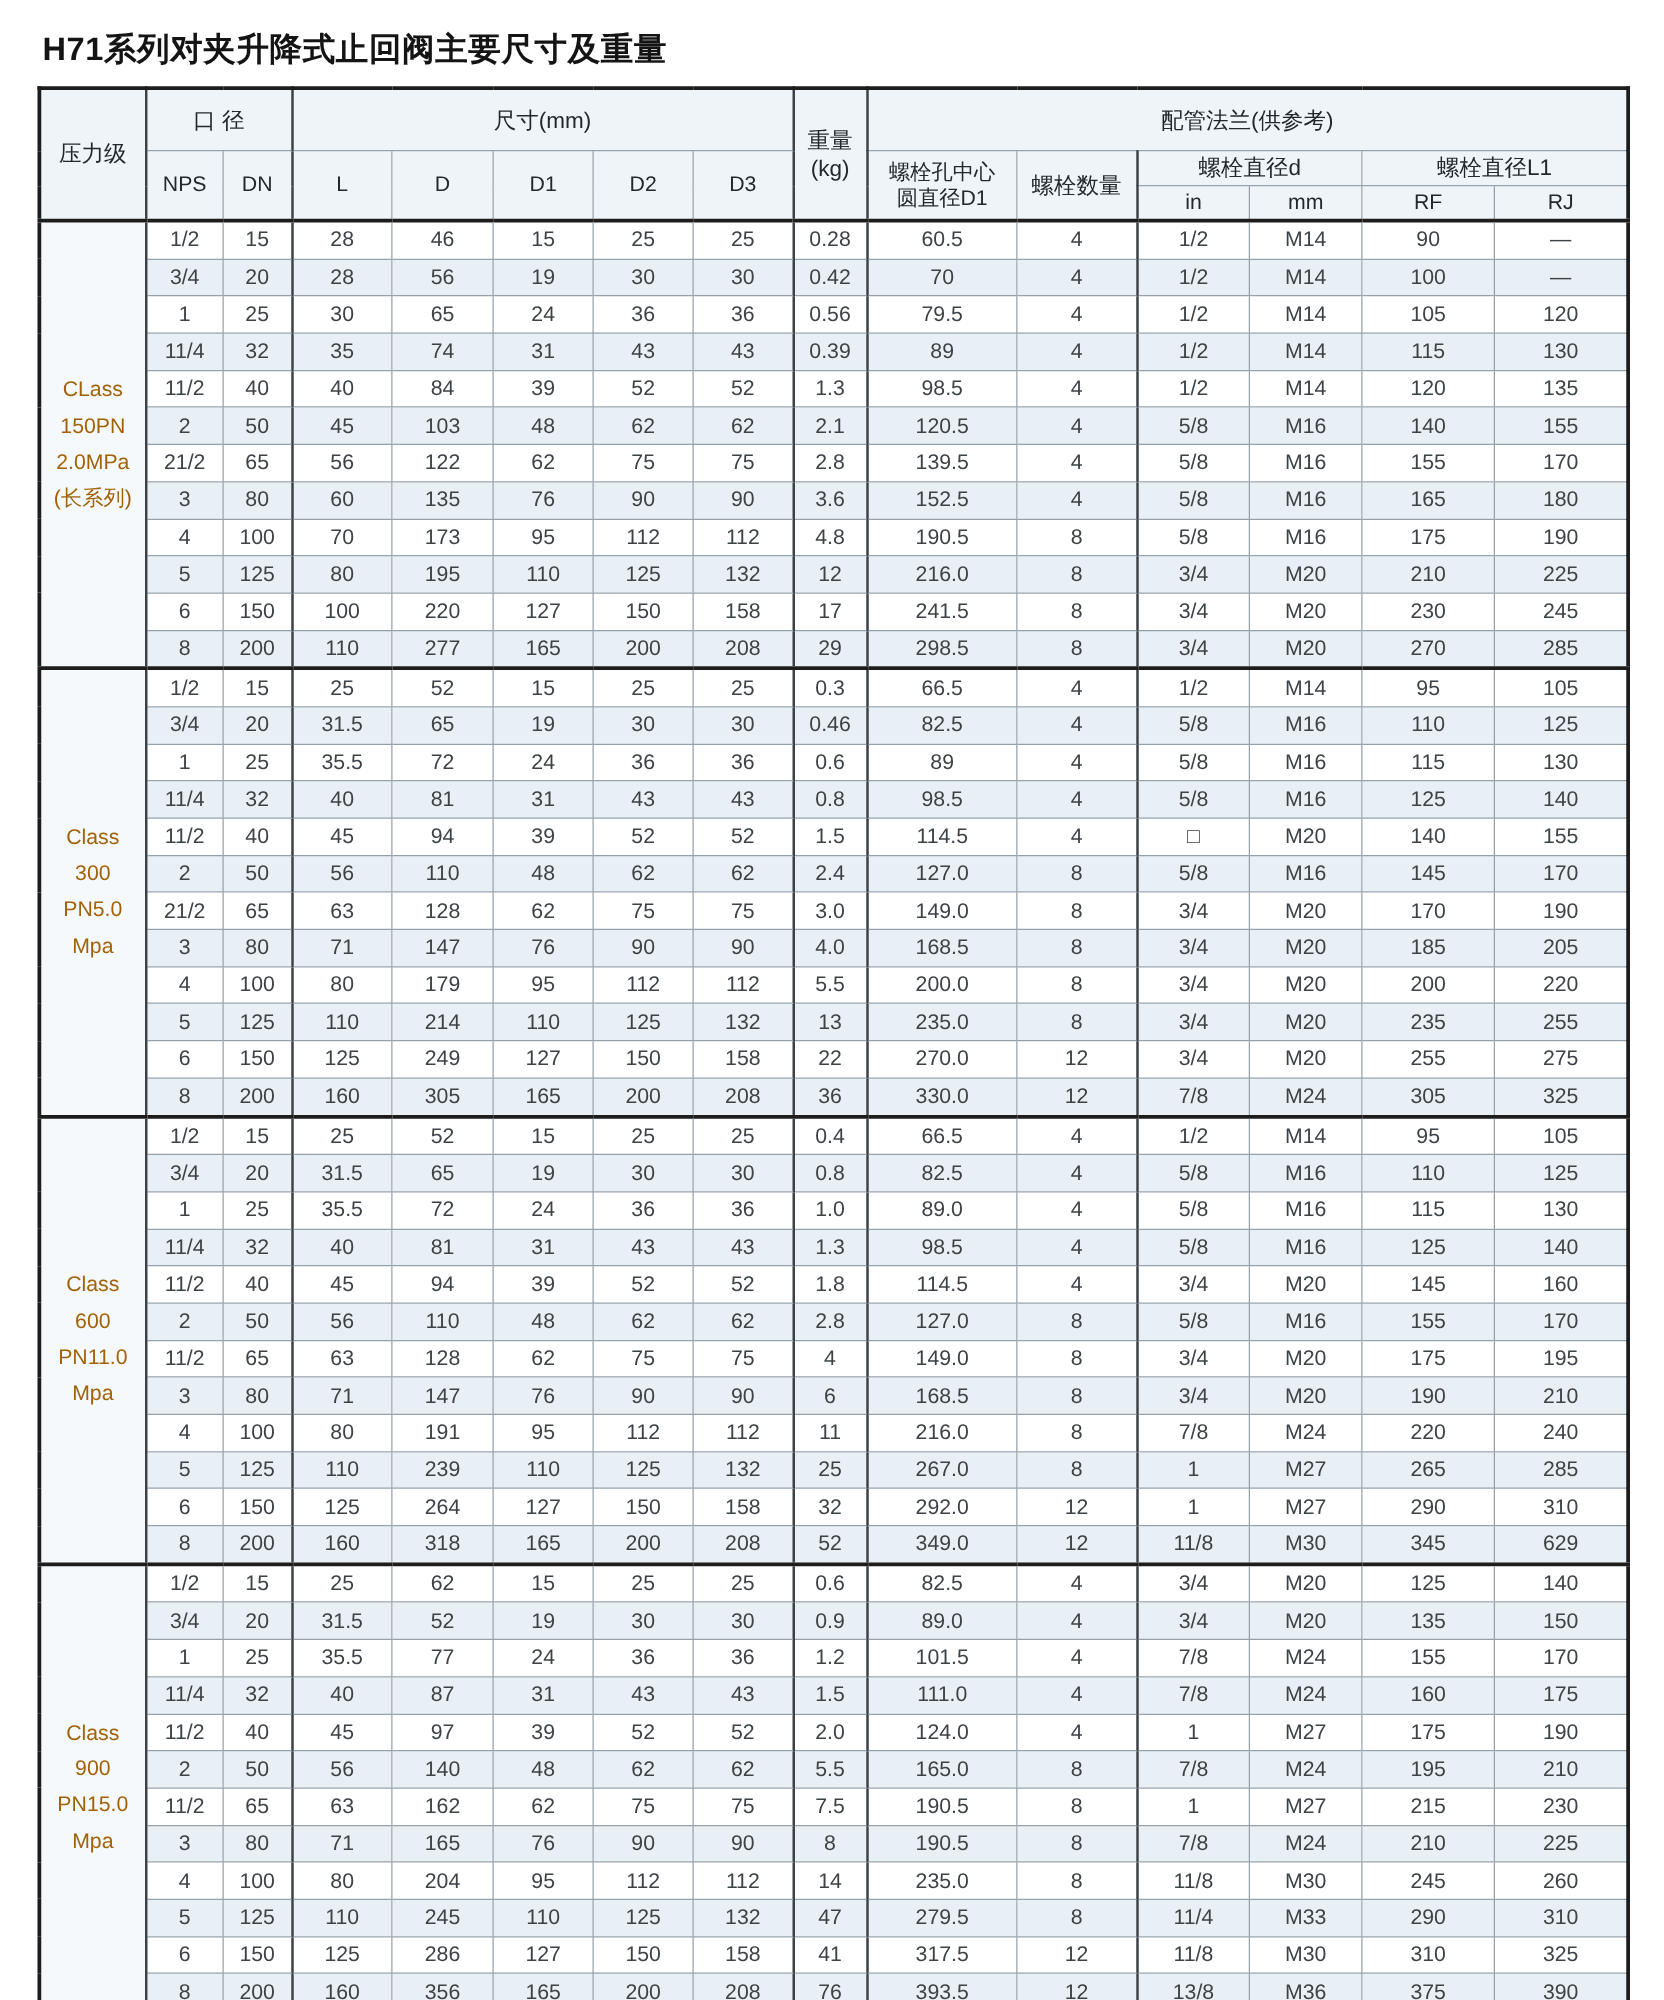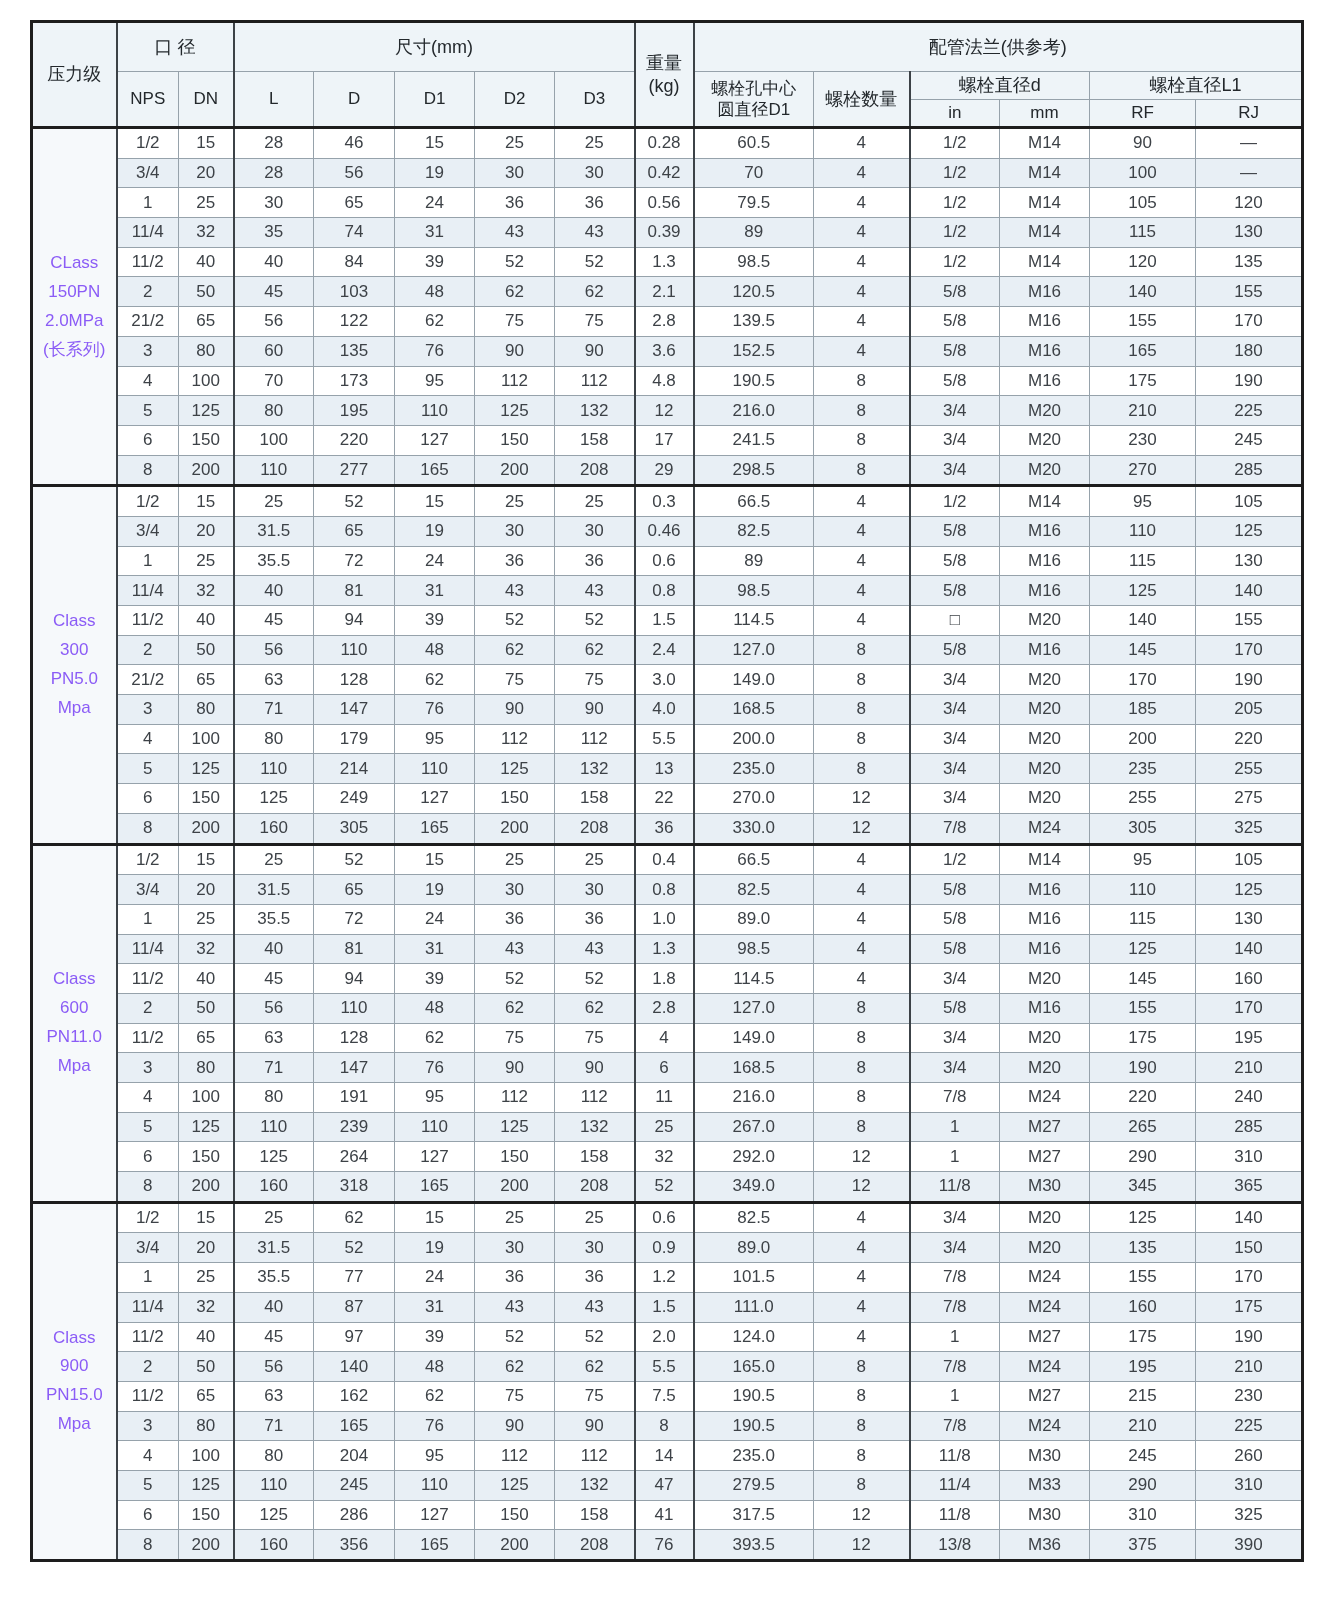--- a/index.html
+++ b/index.html
@@ -32,30 +32,31 @@
   .spec thead tr.h1 { height: 50px; }
   .spec thead tr.h2 { height: 28px; margin-top: 25px; }
   .spec thead tr.h3 { height: 28px; }
   .spec thead tr:last-child th, .spec thead th[rowspan="3"], .spec thead th[rowspan="2"] {
     border-bottom: 3px solid #1d1d1d;
   }
   .spec tbody td { font-size: 17px; color: #3d4247; height: 28.7px; background: #ffffff; }
   .spec tbody tr.stripe td { background: #e8eff5; }
   .spec tbody tr.section-start td { border-top: 3px solid #1d1d1d; }
   .spec td.class-label {
-    background: #f6f9fb; font-size: 17px; color: #8b5cf6;
+    background: #f6f9fb; font-size: 17px; color: #a16207;
     line-height: 1.7; padding: 0 3px;
   }
   .spec .dark-r { border-right: 2px solid #3c4247; }
   .spec thead th.sub { font-size: 17px; }
 </style>
 </head>
 <body>
 
 <div class="page">
+  <div class="page-title">H71系列对夹升降式止回阀主要尺寸及重量</div>
 
   <table class="spec">
     <colgroup>
       <col style="width:85px">
         <col style="width:62px">
         <col style="width:55px">
       <col style="width:80px">
         <col style="width:81px">
         <col style="width:80px">
       <col style="width:80px">
@@ -667,21 +668,21 @@
           <td>318</td>
           <td>165</td>
           <td>200</td>
           <td class="dark-r">208</td>
           <td class="dark-r">52</td>
           <td>349.0</td>
           <td class="dark-r">12</td>
           <td>11/8</td>
           <td>M30</td>
           <td>345</td>
-          <td>365</td>
+          <td>629</td>
         </tr>
         <tr class="section-start">
           <td rowspan="12" class="class-label dark-r">Class<br>900<br>PN15.0<br>Mpa</td>
           <td>1/2</td>
           <td class="dark-r">15</td>
           <td>25</td>
           <td>62</td>
           <td>15</td>
           <td>25</td>
           <td class="dark-r">25</td>

